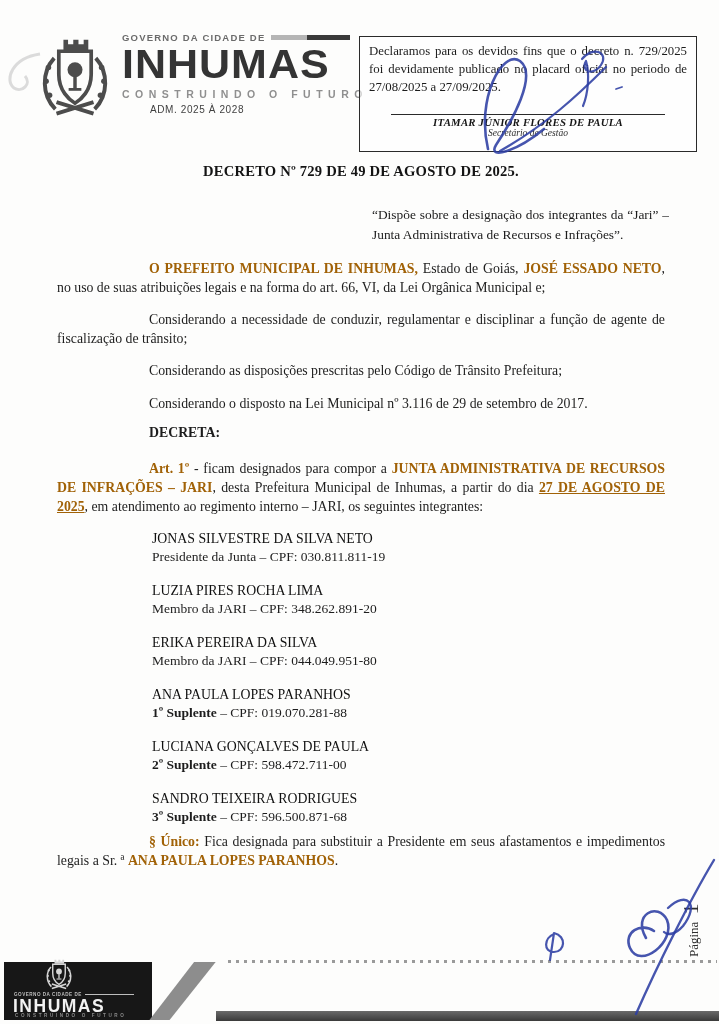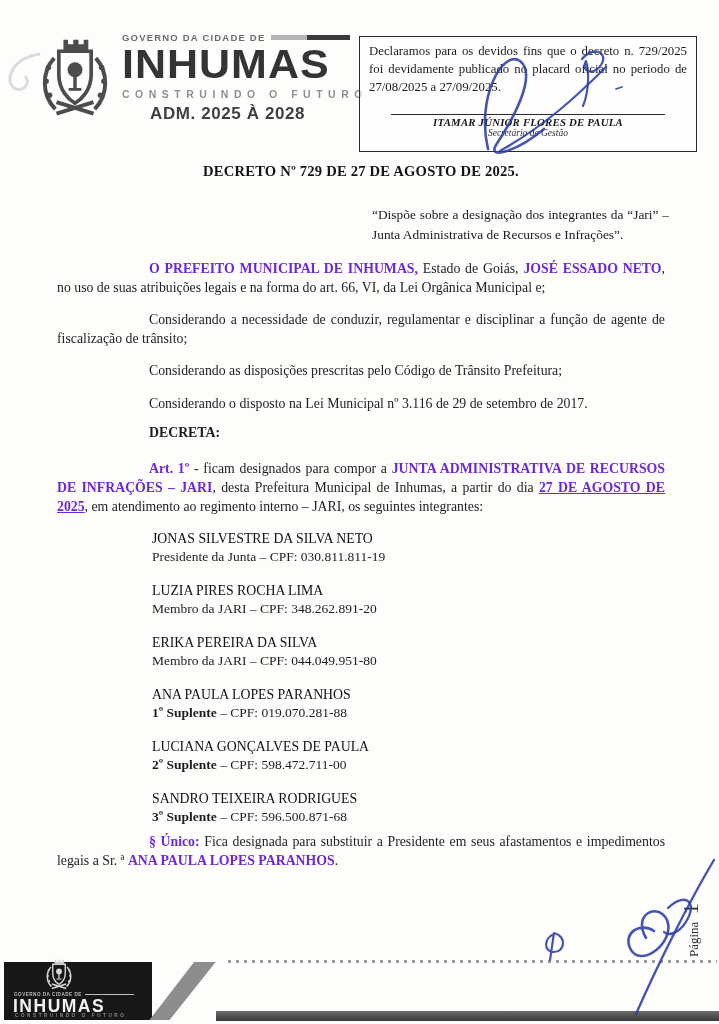--- a/index.html
+++ b/index.html
@@ -15,40 +15,40 @@
   .header { position:absolute; left:30px; top:30px; width:320px; height:110px; }
   .crest-wrap { position:absolute; left:8px; top:4px; width:74px; height:90px; color:#4c4c4c; }
   .logo-text { position:absolute; left:92px; top:2px; width:228px; }
   .govline { display:flex; align-items:center; gap:6px; font-family:"Liberation Sans",sans-serif;
     font-size:9.5px; font-weight:bold; letter-spacing:1.2px; color:#6b6b6b; white-space:nowrap; }
   .govline .dash { flex:1; height:5px; background:linear-gradient(90deg,#b5b5b5 0 45%,#3a3a3a 45%); }
   .city-big { font-family:"Liberation Sans",sans-serif; font-size:43px; font-weight:900;
     letter-spacing:1px; color:#343434; line-height:1.02; transform:scaleY(.94); }
   .slogan { font-family:"Liberation Sans",sans-serif; font-size:10.5px; font-weight:600;
     letter-spacing:5.5px; color:#8f8f8f; margin-top:1px; white-space:nowrap; }
-  .adm { font-family:"Liberation Sans",sans-serif; font-size:17px; font-weight:bold;
+  .adm { font-family:"Liberation Sans",sans-serif; font-size:10px; font-weight:normal;
     color:#3f3f3f; letter-spacing:.6px; margin-top:4px; margin-left:28px; }
 
   
   .decl-box { position:absolute; left:359px; top:36px; width:338px; height:116px;
     border:1.6px solid #2a2a2a; padding:5px 9px 20px 9px; background:rgba(255,255,255,.6); }
   .decl-text { font-size:12.8px; line-height:18px; text-align:justify; color:#1c1c1c; }
   .sig-block { margin-top:18px; text-align:center; }
   .sig-rule { border-top:1.2px solid #2a2a2a; width:86%; margin:0 auto 1px auto; }
   .sig-name { font-size:10.8px; font-weight:bold; font-style:italic; color:#161616; letter-spacing:.2px; }
   .sig-role { font-size:9.5px; font-style:italic; color:#2c2c2c; }
 
   
   .column { position:absolute; left:57px; top:163px; width:608px; }
   .title { font-size:14.6px; font-weight:bold; text-align:center; letter-spacing:.2px; color:#141414; }
   .epigraph { width:297px; margin:25px 0 11px 315px; font-size:13.4px; line-height:19.5px;
     text-align:justify; color:#1b1b1b; }
   .para { font-size:13.8px; line-height:19px; text-align:justify; text-indent:92px;
     margin-top:13px; color:#1d1d1d; }
-  .para b { color:#6d28d9; }
+  .para b { color:#a16207; }
   .p-first { margin-top:15px; }
   .p-last-consider { margin-top:14px; }
   .decreta { margin-top:10px; font-weight:bold; }
   .art { margin-top:17px; }
   b.u { text-decoration:underline; }
   .members { margin:8px 0 0 95px; }
   .member { margin-top:16px; line-height:18px; }
   .member:first-child { margin-top:14px; }
   .m-name { font-size:13.8px; font-weight:normal; color:#101010; }
   .m-role { font-size:13.5px; color:#1d1d1d; }
@@ -141,21 +141,21 @@
   </div>
 
   <svg class="overlay" style="left:358px;top:35px;z-index:4" width="340" height="128" viewBox="0 0 340 128">
     <path class="ink" stroke-width="2.6" d="M130 114 C118 64 144 14 162 26 C180 40 154 86 138 110 C129 125 158 117 186 94"></path>
     <path class="ink" stroke-width="2.2" d="M248 32 C220 60 188 90 142 116"></path>
     <path class="ink" stroke-width="2.2" d="M224 24 c12 -14 27 -6 19 6 c-7 11 -21 7 -15 -4 c4 13 2 33 -3 45"></path>
     <path class="ink" stroke-width="1.8" d="M258 54 l6 -2"></path>
   </svg>
 
   <main class="column">
-    <h1 class="title">DECRETO Nº 729 DE 27 DE AGOSTO DE 2025.</h1>
+    <h1 class="title">DECRETO Nº 729 DE 49 DE AGOSTO DE 2025.</h1>
 
     <p class="epigraph">“Dispõe sobre a designação dos integrantes da “Jari” – Junta Administrativa de Recursos e Infrações”.</p>
 
     <p class="para p-first"><b>O PREFEITO MUNICIPAL DE INHUMAS,</b><span> Estado de Goiás, </span><b>JOSÉ ESSADO NETO</b><span>, no uso de suas atribuições legais e na forma do art. 66, VI, da Lei Orgânica Municipal e;</span></p>
 
     <p class="para">Considerando a necessidade de conduzir, regulamentar e disciplinar a função de agente de fiscalização de trânsito;</p>
 
     <p class="para">Considerando as disposições prescritas pelo Código de Trânsito Prefeitura;</p>
 
     <p class="para p-last-consider">Considerando o disposto na Lei Municipal nº 3.116 de 29 de setembro de 2017.</p>

